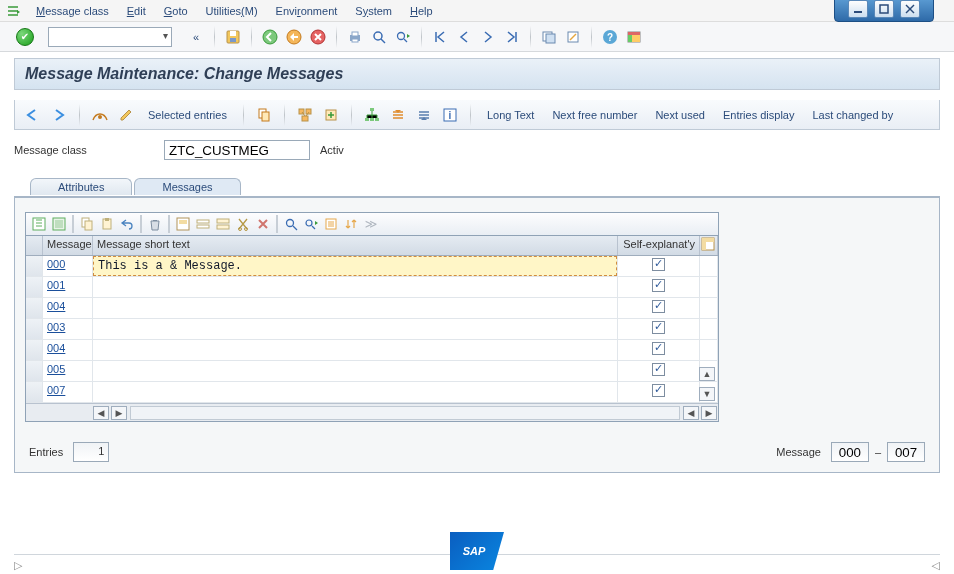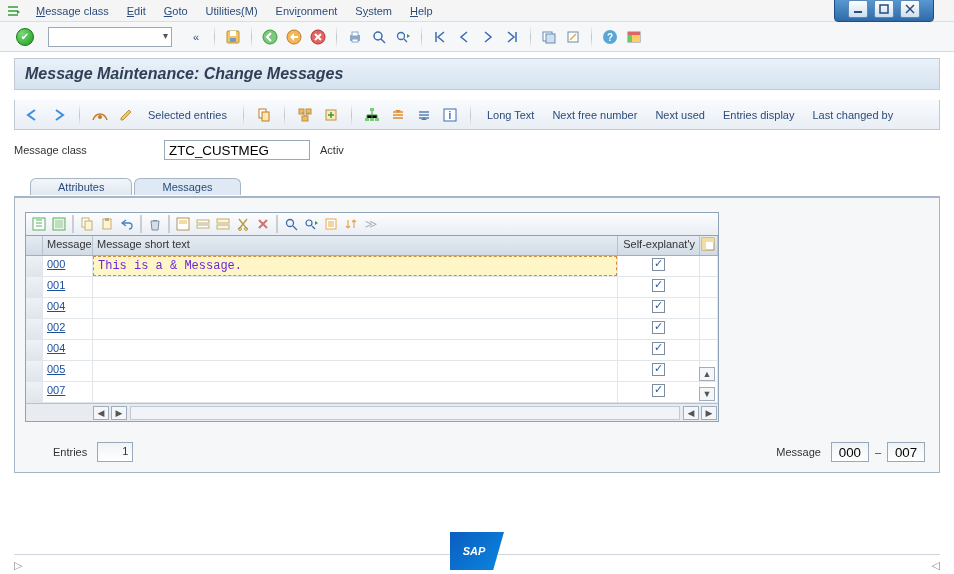--- a/index.html
+++ b/index.html
@@ -216,39 +216,39 @@
   .gc.sel{background:linear-gradient(#eef2f6,#dfe5ec);}
   .gc.msg a{color:#1b4f9b;text-decoration:underline;cursor:pointer;}
   .gc.txt{position:relative;}
   .txtedit {
     position:absolute; left:0; right:0; top:0; bottom:0;
     background:#fff6c7;
     border:1px dashed #d08c3f;
     outline:none;
     font-family: "Courier New", monospace;
     font-size:12px;
-    color:#6d28d9;
+    color:#0f172a;
     padding: 1px 4px;
   }
   .gc.se{ text-align:center;}
   .chk {
     width:13px;height:13px;display:inline-block;border:1px solid #7d8da0;background:#fff;position:relative;
   }
   .chk::after{content:"✓";position:absolute;left:1px;top:-2px;color:#2f5a9a;font-size:11px;}
   .grid-scroll {
     display:flex; height:18px; align-items:center;
     background:#e8ecf1; border-top:1px solid #b8c2cf;
   }
   .scrbtn{width:16px;height:14px;border:1px solid #9fadbd;background:#f4f6f9;display:inline-flex;align-items:center;justify-content:center;margin:0 1px;color:#555;font-size:9px;cursor:pointer;}
   .scrtrack{flex:1;height:14px;border:1px solid #c1cad4;background:#f0f3f7;margin:0 2px;position:relative;}
   
   .footerrow{
     display:flex; align-items:center; margin-top:20px; padding: 0 4px;
   }
-  .footerrow .lab{margin-right:10px;margin-left:24px;}
+  .footerrow .lab{margin-right:10px;}
   .numbox{
     border:1px solid #9aa9b8;background:#fff;height:20px;width:36px;text-align:right;padding:2px 4px;
     background: linear-gradient(#f0f3f6,#fff);
   }
   
   .saplogo{
     position:absolute; left:50%; transform:translateX(-50%); bottom:4px;
     width:54px;height:38px;
     background:linear-gradient(135deg,#0a5ec0,#0a86e0);
     color:#fff;font-weight:bold;display:flex;align-items:center;justify-content:center;
@@ -640,21 +640,21 @@
             </div>
             <div class="grid-row">
               <div class="gc sel col-sel"></div>
               <div class="gc msg col-msg"><a>004</a></div>
               <div class="gc txt col-txt"></div>
               <div class="gc se col-se"><span class="chk"></span></div>
               <div class="gc col-cfg"></div>
             </div>
             <div class="grid-row">
               <div class="gc sel col-sel"></div>
-              <div class="gc msg col-msg"><a>002</a></div>
+              <div class="gc msg col-msg"><a>003</a></div>
               <div class="gc txt col-txt"></div>
               <div class="gc se col-se"><span class="chk"></span></div>
               <div class="gc col-cfg"></div>
             </div>
             <div class="grid-row">
               <div class="gc sel col-sel"></div>
               <div class="gc msg col-msg"><a>004</a></div>
               <div class="gc txt col-txt"></div>
               <div class="gc se col-se"><span class="chk"></span></div>
               <div class="gc col-cfg"></div>

